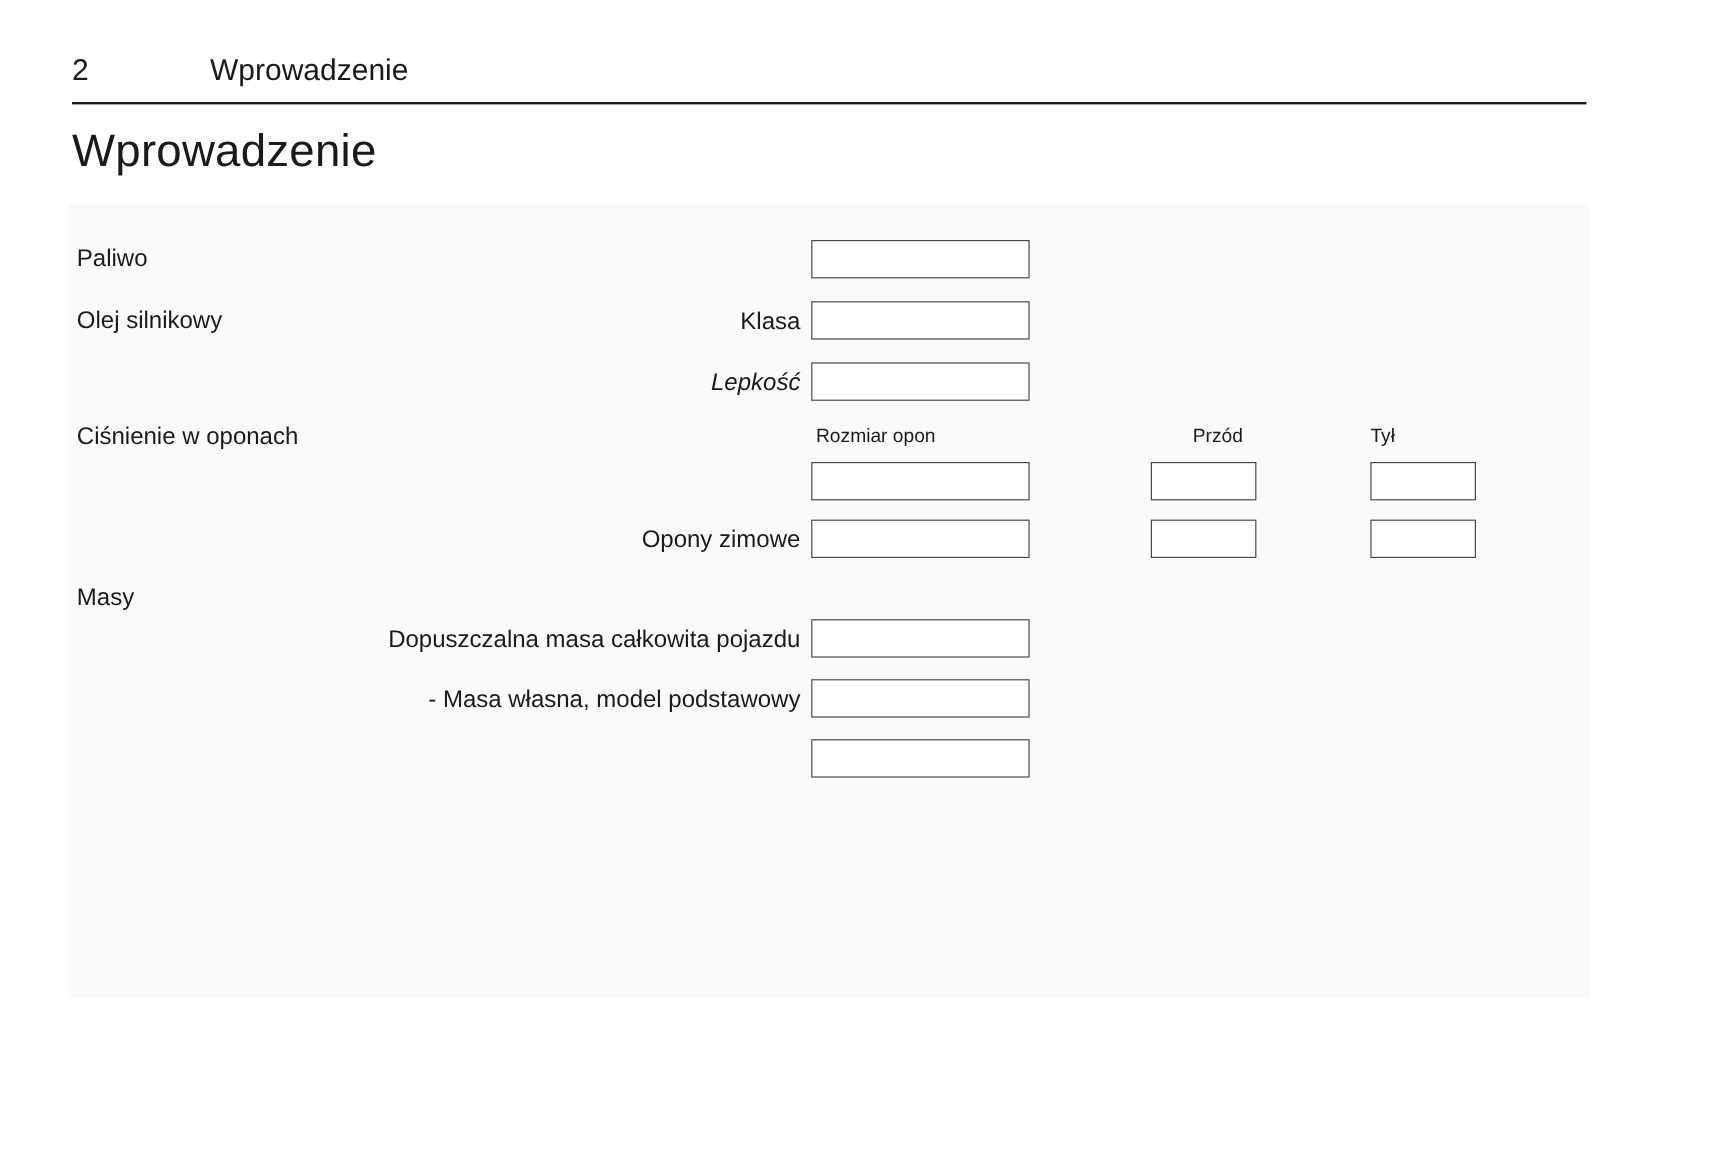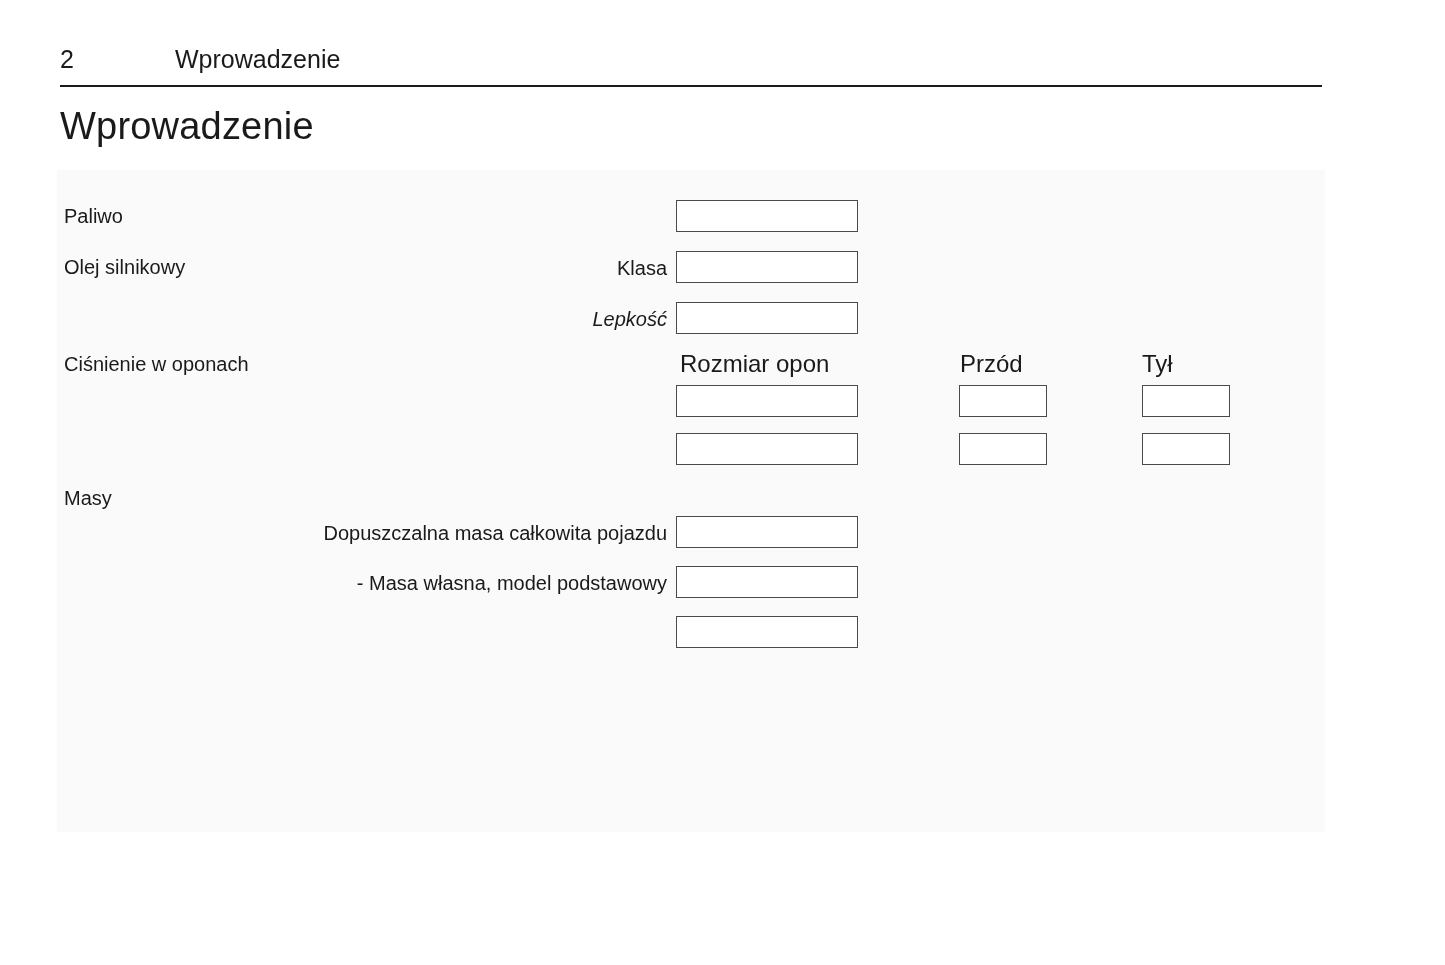--- a/index.html
+++ b/index.html
@@ -76,21 +76,21 @@
     position: absolute;
     font-size: 20px;
     line-height: 24px;
     color: #1a1a1a;
     white-space: nowrap;
     text-align: right;
   }
 
   .col-head {
     position: absolute;
-    font-size: 24px;
+    font-size: 16px;
     line-height: 24px;
     color: #1a1a1a;
     white-space: nowrap;
   }
 
   .box {
     position: absolute;
     border: 1.5px solid #4a4a4a;
     background: #ffffff;
     box-sizing: border-box;
@@ -116,35 +116,36 @@
   <div class="chapter-title">Wprowadzenie</div>
 
   <div class="form-panel">
 
     <div class="section-label" style="left: 7px; top: 34px;">Paliwo</div>
     <div class="section-label" style="left: 7px; top: 85px;">Olej silnikowy</div>
     <div class="section-label" style="left: 7px; top: 182px;">Ciśnienie w oponach</div>
     <div class="section-label" style="left: 7px; top: 316px;">Masy</div>
 
     <div class="col-head" style="left: 623px; top: 182px;">Rozmiar opon</div>
-    <div class="col-head" style="left: 903px; top: 182px;">Przód</div>
+    <div class="col-head" style="left: 937px; top: 182px;">Przód</div>
     <div class="col-head" style="left: 1085px; top: 182px;">Tył</div>
 
     <input class="box box-wide" style="left: 619px; top: 30px;" type="text" value="">
 
     <div class="field-label" style="left: 280px; top: 86px; width: 330px;">Klasa</div>
     <input class="box box-wide" style="left: 619px; top: 81px;" type="text" value="">
 
     <div class="field-label" style="left: 280px; top: 137px; width: 330px; font-style: italic;">Lepkość</div>
     <input class="box box-wide" style="left: 619px; top: 132px;" type="text" value="">
 
     <input class="box box-wide" style="left: 619px; top: 215px;" type="text" value="">
     <input class="box box-narrow" style="left: 902px; top: 215px;" type="text" value="">
     <input class="box box-narrow" style="left: 1085px; top: 215px;" type="text" value="">
 
+    <div class="field-label" style="left: 280px; top: 268px; width: 330px;">Opony zimowe</div>
     <input class="box box-wide" style="left: 619px; top: 263px;" type="text" value="">
     <input class="box box-narrow" style="left: 902px; top: 263px;" type="text" value="">
     <input class="box box-narrow" style="left: 1085px; top: 263px;" type="text" value="">
 
     <div class="field-label" style="left: 120px; top: 351px; width: 490px;">Dopuszczalna masa całkowita pojazdu</div>
     <input class="box box-wide" style="left: 619px; top: 346px;" type="text" value="">
 
     <div class="field-label" style="left: 120px; top: 401px; width: 490px;">- Masa własna, model podstawowy</div>
     <input class="box box-wide" style="left: 619px; top: 396px;" type="text" value="">
 

